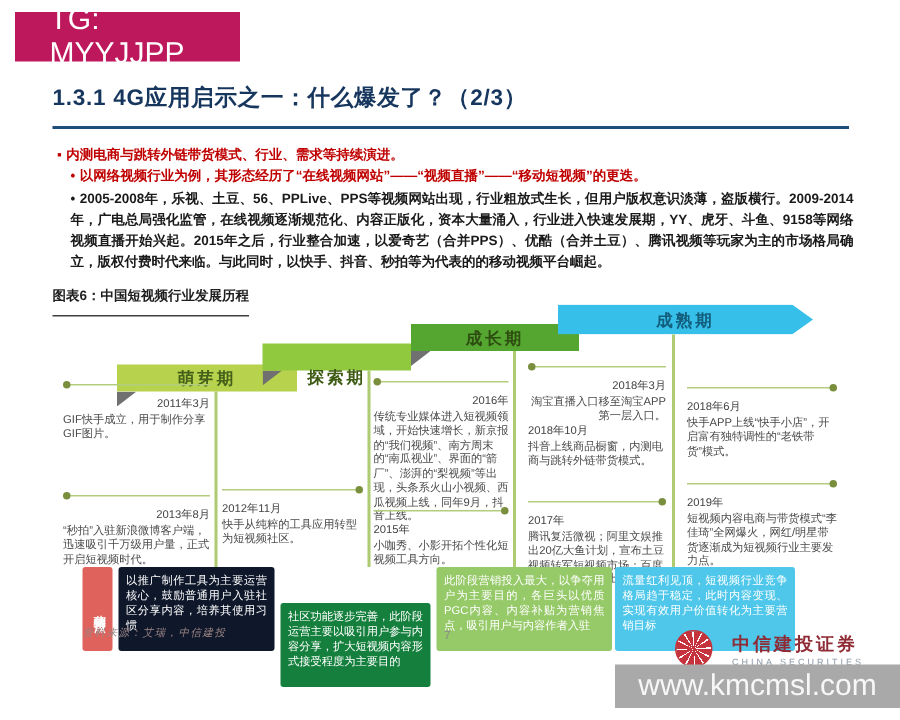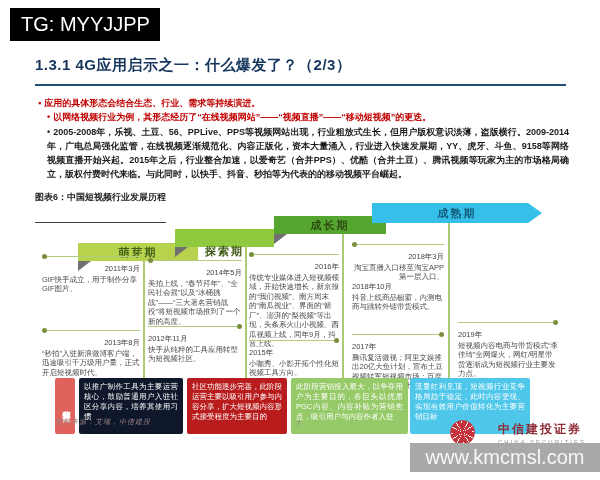--- a/index.html
+++ b/index.html
@@ -1,35 +1,35 @@
 <!DOCTYPE html>
 <html><head>
 <meta charset="utf-8">
 <style>
   html,body{margin:0;padding:0;}
   body{width:600px;height:480px;background:#ffffff;font-family:"Liberation Sans",sans-serif;overflow:hidden;}
   .abs{position:absolute;}
   #stage{position:relative;width:600px;height:480px;background:#fff;}
 
-  .wm-top{left:10px;top:8px;width:150px;height:33px;background:#000000;color:#fff;
-          font-size:20px;display:flex;align-items:center;padding-left:11px;box-sizing:border-box;}
+  .wm-top{left:10px;top:8px;width:150px;height:33px;background:#be185d;color:#fff;
+          font-size:20px;display:flex;align-items:center;padding-left:23px;box-sizing:border-box;}
   .wm-bottom{left:410px;top:443px;width:190px;height:29px;background:#a9a9a9;color:#f7f7f7;
           font-size:20px;display:flex;align-items:center;justify-content:center;text-align:center;}
 
   .title{left:35px;top:56px;width:540px;font-size:15px;font-weight:bold;color:#17365d;letter-spacing:.5px;}
   .title-rule{left:35px;top:84px;width:531px;height:0;border-top:2px solid #1f4e79;}
 
   .bullet-red-main{left:38px;top:97px;width:530px;font-size:9px;font-weight:bold;color:#c00000;}
   .bullet-red-sub{left:47px;top:111px;width:522px;font-size:9px;font-weight:bold;color:#c00000;}
   .bullet-black{left:47px;top:125px;width:522px;font-size:9px;font-weight:bold;color:#1a1a1a;line-height:14px;text-align:justify;}
   .bmark{color:#c00000;margin-right:3px;}
   .dotmark{margin-right:3px;}
 
   .fig-caption{left:35px;top:191px;font-size:9px;font-weight:bold;color:#1f1f1f;
-               border-bottom:1.5px solid #404040;padding-bottom:18px;}
+               border-bottom:1.5px solid #404040;padding-bottom:6px;}
 
   
   .banner{height:18px;display:flex;align-items:center;justify-content:center;
           font-size:11px;font-weight:bold;letter-spacing:2px;}
   .fold{width:13px;height:10px;clip-path:polygon(0 0,100% 0,0 100%);background:#707070;top:100%;left:0;}
   .banner-arrow{clip-path:polygon(0 0,156px 0,100% 50%,156px 100%,0 100%);height:20px;}
 
   .vline{width:2px;background:#aecb72;}
 
   .event{font-size:7.5px;color:#4a4a4a;line-height:9.5px;}
@@ -42,39 +42,39 @@
 
   .feat-tag{left:55px;top:378px;width:20px;height:56px;background:#e0625c;color:#fff;
             writing-mode:vertical-rl;text-orientation:upright;font-size:8px;font-weight:bold;
             display:flex;align-items:center;justify-content:center;letter-spacing:1px;border-radius:2px;}
   .feat{top:378px;height:56px;color:#fff;font-size:7.5px;line-height:10px;border-radius:2px;
         padding:4px 5px;box-sizing:border-box;text-align:justify;}
 
   .src-line{left:55px;top:417px;font-size:7px;font-style:italic;color:#9b8484;letter-spacing:1px;}
   .page-num{left:296px;top:419px;font-size:8px;color:#8a8a8a;}
 
-  .logo{left:450px;top:420px;display:flex;align-items:center;gap:23px;}
+  .logo{left:450px;top:420px;display:flex;align-items:center;gap:13px;}
   .seal{width:25px;height:25px;border-radius:50%;
         background:repeating-conic-gradient(#c5343c 0 24deg,#ffffff 24deg 30deg);
         border:1.5px solid #c5343c;box-sizing:border-box;}
   .logo-cn{font-size:12px;font-weight:bold;color:#8f2b35;letter-spacing:2px;}
   .logo-en{font-size:6px;color:#8a97a5;letter-spacing:2px;margin-top:1px;}
 </style>
 </head>
 <body>
 
 <div id="stage">
 
   <div class="abs wm-top">TG: MYYJJPP</div>
 
   <div class="abs title">1.3.1 4G应用启示之一：什么爆发了？（2/3）</div>
   <div class="abs title-rule"></div>
 
   <div class="abs bullet-red-main">
-    <span class="bmark">▪</span><span>应用的具体形态会结合生态、行业、需求等持续演进。</span>
+    <span class="bmark">▪</span><span>内测电商与跳转外链带货模式、行业、需求等持续演进。</span>
   </div>
   <div class="abs bullet-red-sub">
     <span class="dotmark">•</span><span>以网络视频行业为例，其形态经历了“在线视频网站”——“视频直播”——“移动短视频”的更迭。</span>
   </div>
   <div class="abs bullet-black">
     <span class="dotmark">•</span><span>2005-2008年，乐视、土豆、56、PPLive、PPS等视频网站出现，行业粗放式生长，但用户版权意识淡薄，盗版横行。2009-2014年，广电总局强化监管，在线视频逐渐规范化、内容正版化，资本大量涌入，行业进入快速发展期，YY、虎牙、斗鱼、9158等网络视频直播开始兴起。2015年之后，行业整合加速，以爱奇艺（合并PPS）、优酷（合并土豆）、腾讯视频等玩家为主的市场格局确立，版权付费时代来临。与此同时，以快手、抖音、秒拍等为代表的的移动视频平台崛起。</span>
   </div>
 
   <div class="abs fig-caption">图表6：中国短视频行业发展历程</div>
 
@@ -103,25 +103,20 @@
     <div class="marker m-l"></div>
     <div class="ev-date">2011年3月</div>
     <div class="ev-text">GIF快手成立，用于制作分享GIF图片。</div>
   </div>
   <div class="abs event al-r" style="left:42px;top:330px;width:98px;">
     <div class="marker m-l"></div>
     <div class="ev-date">2013年8月</div>
     <div class="ev-text">“秒拍”入驻新浪微博客户端，迅速吸引千万级用户量，正式开启短视频时代。</div>
   </div>
 
-  <div class="abs event al-r" style="left:148px;top:260px;width:94px;">
-    <div class="marker m-l"></div>
-    <div class="ev-date">2014年5月</div>
-    <div class="ev-text">美拍上线，“春节拜年”、“全民社会摇”以及“冰桶挑战”——“三大著名营销战役”将短视频市场推到了一个新的高度。</div>
-  </div>
   <div class="abs event" style="left:148px;top:326px;width:94px;">
     <div class="marker m-r"></div>
     <div class="ev-date">2012年11月</div>
     <div class="ev-text">快手从纯粹的工具应用转型为短视频社区。</div>
   </div>
 
   <div class="abs event al-r" style="left:249px;top:254px;width:90px;">
     <div class="marker m-l"></div>
     <div class="ev-date">2016年</div>
     <div class="ev-text">传统专业媒体进入短视频领域，开始快速增长，新京报的“我们视频”、南方周末的“南瓜视业”、界面的“箭厂”、澎湃的“梨视频”等出现，头条系火山小视频、西瓜视频上线，同年9月，抖音上线。</div>
@@ -140,29 +135,34 @@
   <div class="abs event" style="left:352px;top:282px;width:92px;">
     <div class="ev-date">2018年10月</div>
     <div class="ev-text">抖音上线商品橱窗，内测电商与跳转外链带货模式。</div>
   </div>
   <div class="abs event" style="left:352px;top:318px;width:92px;margin-top:16px;">
     <div class="marker m-r"></div>
     <div class="ev-date">2017年</div>
     <div class="ev-text">腾讯复活微视；阿里文娱推出20亿大鱼计划，宣布土豆视频转军短视频市场；百度投资人人视频，上线好看视频。</div>
   </div>
 
+  <div class="abs event" style="left:458px;top:258px;width:100px;">
+    <div class="marker m-r"></div>
+    <div class="ev-date">2018年6月</div>
+    <div class="ev-text">快手APP上线“快手小店”，开启富有独特调性的“老铁带货”模式。</div>
+  </div>
   <div class="abs event" style="left:458px;top:322px;width:100px;">
     <div class="marker m-r"></div>
     <div class="ev-date">2019年</div>
     <div class="ev-text">短视频内容电商与带货模式“李佳琦”全网爆火，网红/明星带货逐渐成为短视频行业主要发力点。</div>
   </div>
 
   <div class="abs feat-tag">营销特点</div>
   <div class="abs feat" style="left: 79px; width: 104px; background: #0f172a;">以推广制作工具为主要运营核心，鼓励普通用户入驻社区分享内容，培养其使用习惯</div>
-  <div class="abs feat" style="left: 187px; width: 100px; background: #b91c1c;">社区功能逐步完善，此阶段运营主要以吸引用户参与内容分享，扩大短视频内容形式接受程度为主要目的</div>
+  <div class="abs feat" style="left: 187px; width: 100px; background: #15803d; margin-top: 24px;">社区功能逐步完善，此阶段运营主要以吸引用户参与内容分享，扩大短视频内容形式接受程度为主要目的</div>
   <div class="abs feat" style="left: 291px; width: 117px; background: rgb(150, 201, 104);">此阶段营销投入最大，以争夺用户为主要目的，各巨头以优质PGC内容、内容补贴为营销焦点，吸引用户与内容作者入驻</div>
   <div class="abs feat" style="left: 410px; width: 120px; background: rgb(78, 199, 234);">流量红利见顶，短视频行业竞争格局趋于稳定，此时内容变现、实现有效用户价值转化为主要营销目标</div>
 
   <div class="abs src-line">资料来源：艾瑞，中信建投</div>
   <div class="abs page-num">7</div>
 
   <div class="abs logo">
     <div class="seal"></div>
     <div>
       <div class="logo-cn">中信建投证券</div>

